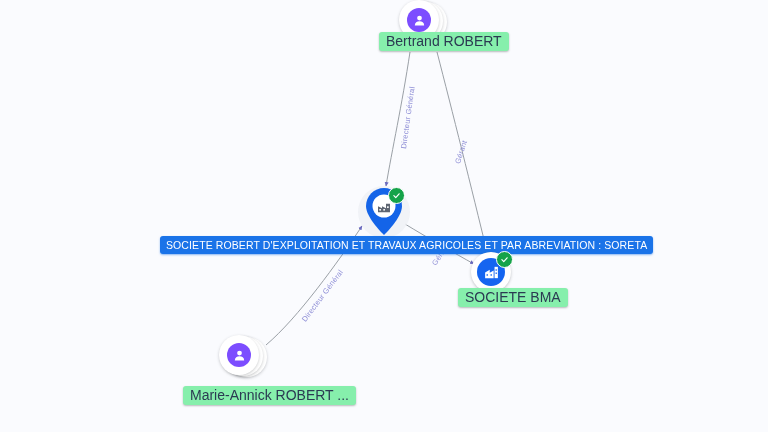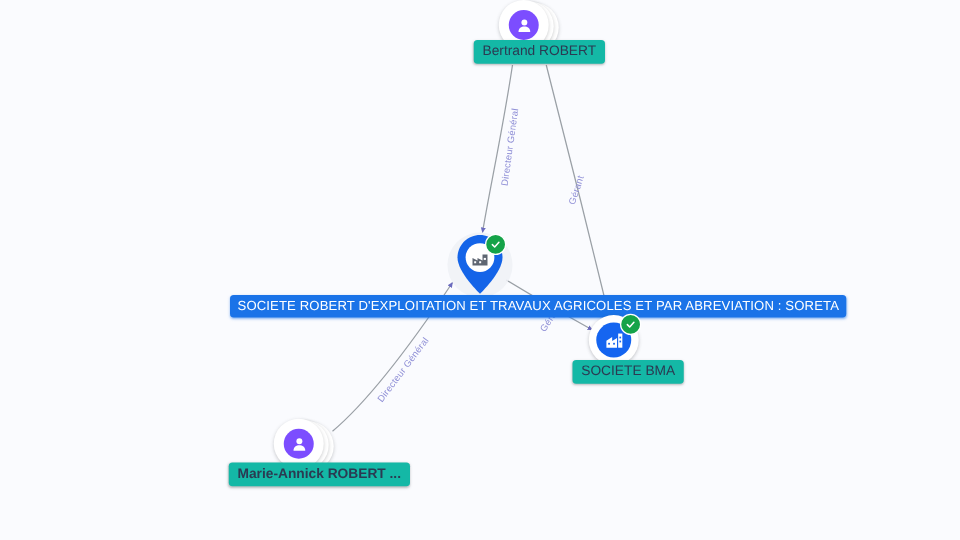--- a/index.html
+++ b/index.html
@@ -53,25 +53,25 @@
   .badge{
     position:absolute;width:15px;height:15px;border-radius:50%;
     background:#15a349;border:1.5px solid #ffffff;
     display:flex;align-items:center;justify-content:center;
   }
   .badge svg{width:9px;height:9px;display:block;}
 
   
   .pill{
     position:absolute;
-    background:#14b8a6;
+    background:#86efac;
     border-radius:3px;
     box-shadow:0 1px 2px rgba(60,64,67,.35);
     color:#2b3a52;
-    font-size:11px;
+    font-size:14px;
     line-height:15px;
     padding:2px 7px;
     white-space:nowrap;
   }
   .pill.main{
     background:#1a73e8;
     color:#ffffff;
     font-size:10.5px;
     line-height:14px;
     letter-spacing:.1px;
@@ -147,21 +147,21 @@
         <rect x="11" y="15" width="2.4" height="2.4" fill="#ffffff"></rect>
         <rect x="16.5" y="11" width="2.6" height="2.4" fill="#ffffff"></rect>
       </svg>
     </div>
     <div class="badge" style="left:30px; top:1px;">
       <svg viewBox="0 0 24 24" xmlns="http://www.w3.org/2000/svg">
         <path d="M5 12.5 L10 17.5 L19 7.5" fill="none" stroke="#ffffff" stroke-width="3.2" stroke-linecap="round" stroke-linejoin="round"></path>
       </svg>
     </div>
   </div>
-  <div class="pill main" style="left:184px; top:236px;">SOCIETE ROBERT D'EXPLOITATION ET TRAVAUX AGRICOLES ET PAR ABREVIATION : SORETA</div>
+  <div class="pill main" style="left:160px; top:236px;">SOCIETE ROBERT D'EXPLOITATION ET TRAVAUX AGRICOLES ET PAR ABREVIATION : SORETA</div>
 
   <div class="node" style="left:471px; top:252px;">
     <div class="company-circle">
       <div class="company-disc">
         <svg viewBox="0 0 24 24" xmlns="http://www.w3.org/2000/svg">
           <path d="M3 20 L3 12 L9.5 8 L9.5 12.4 L15 9 L15 20 Z" fill="#ffffff"></path>
           <rect x="16.3" y="4" width="4.7" height="16" fill="#ffffff"></rect>
           <rect x="5" y="14.5" width="2" height="2" fill="#1565f0"></rect>
           <rect x="10.6" y="14.5" width="2" height="2" fill="#1565f0"></rect>
           <rect x="17.7" y="7.5" width="1.9" height="2" fill="#1565f0"></rect>
@@ -183,15 +183,15 @@
       <div class="card c2"></div>
       <div class="card c1"></div>
       <div class="person-disc">
         <svg viewBox="0 0 24 24" xmlns="http://www.w3.org/2000/svg">
           <circle cx="12" cy="8" r="3.8" fill="#ffffff"></circle>
           <path d="M4.5 20 C4.5 15.4 8 13.2 12 13.2 C16 13.2 19.5 15.4 19.5 20 Z" fill="#ffffff"></path>
         </svg>
       </div>
     </div>
   </div>
-  <div class="pill" style="left:183px; top:370px;font-weight:bold;">Marie-Annick ROBERT ...</div>
+  <div class="pill" style="left:183px; top:386px;">Marie-Annick ROBERT ...</div>
 
 </div>
 
 </body></html>

